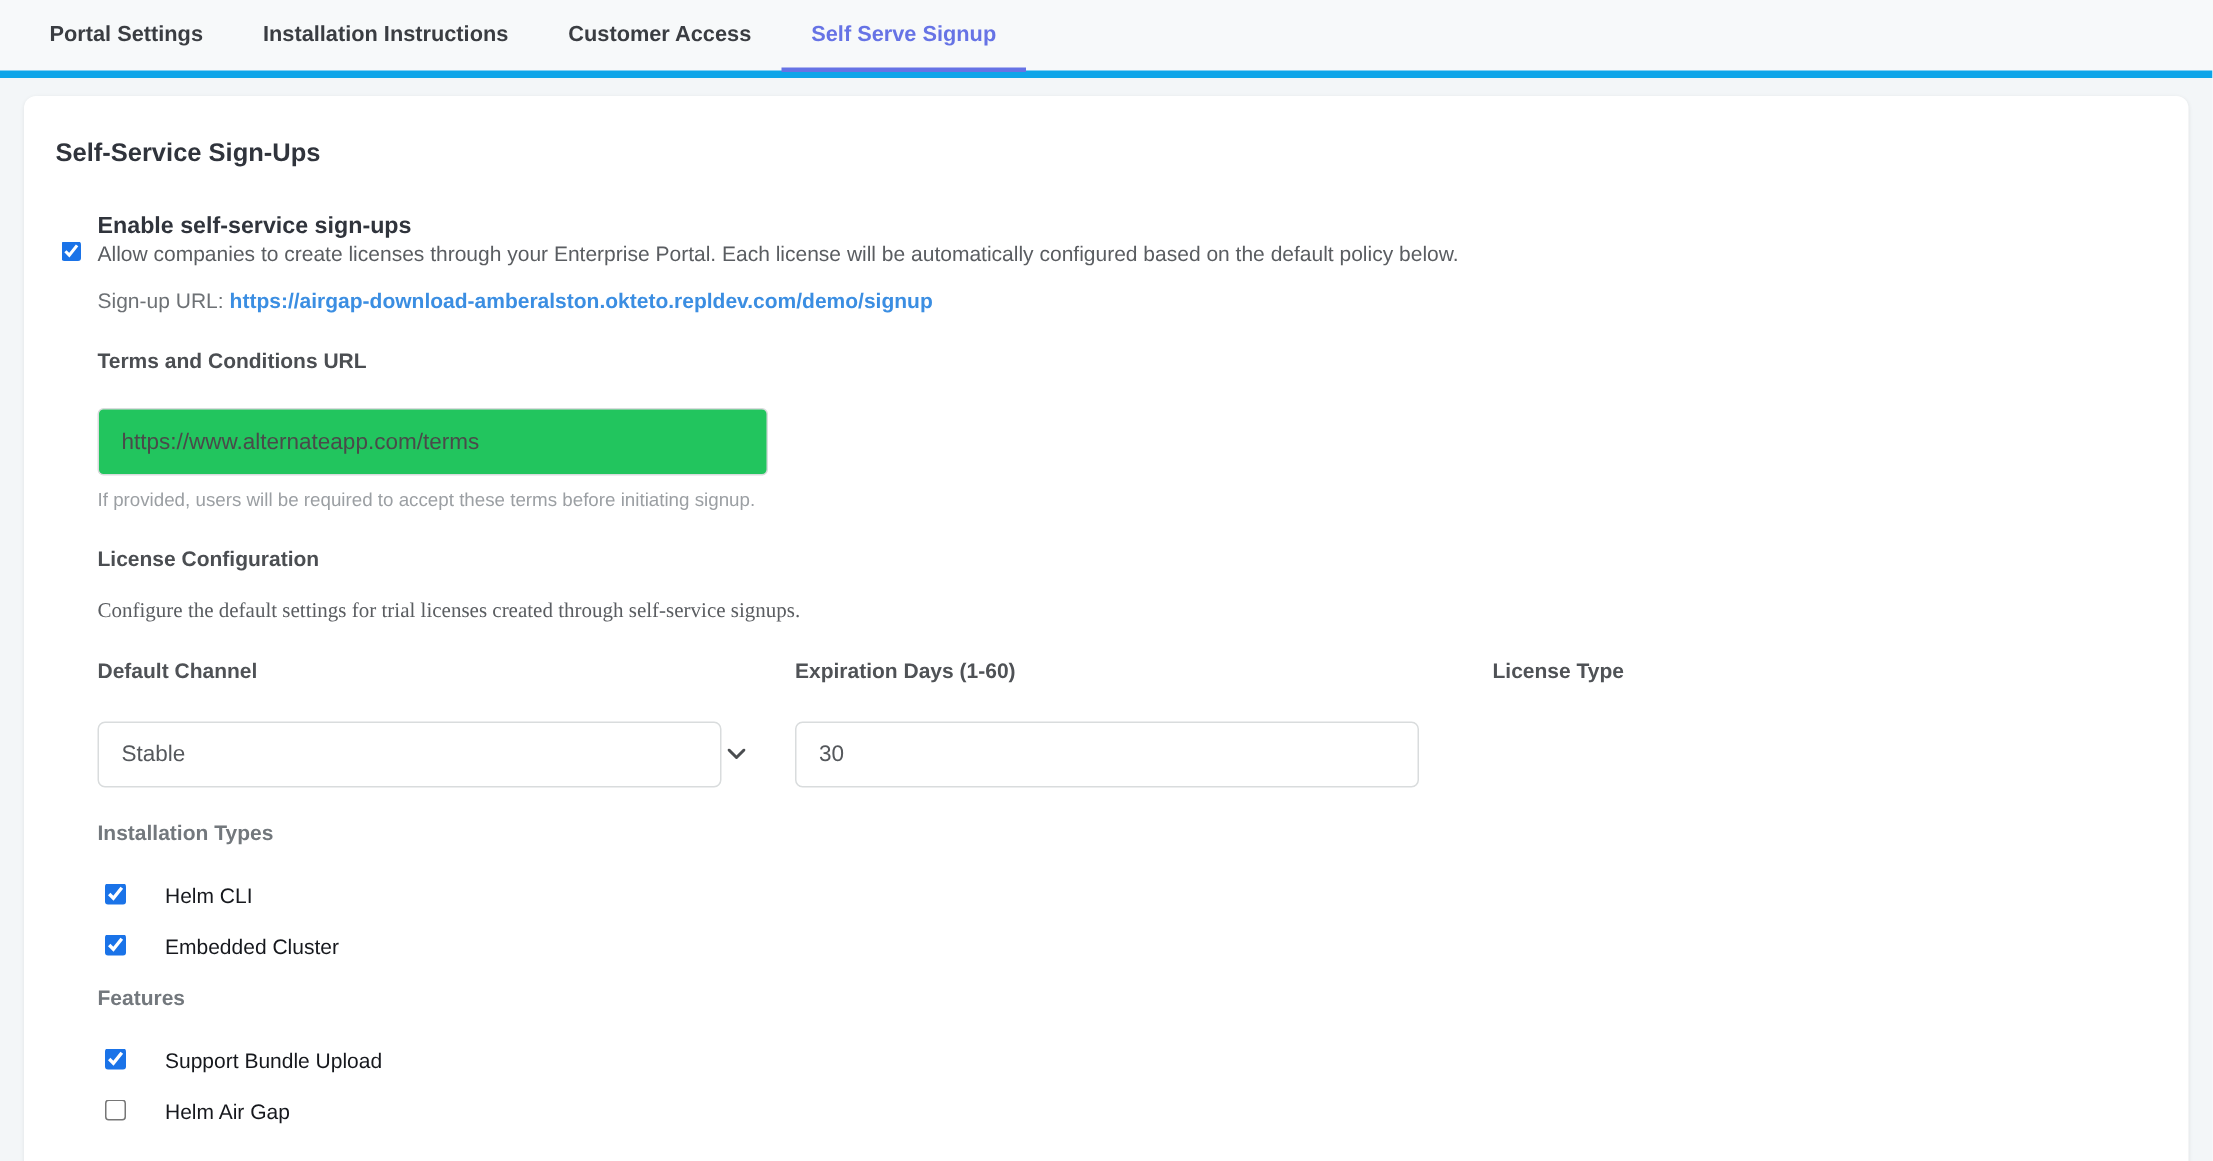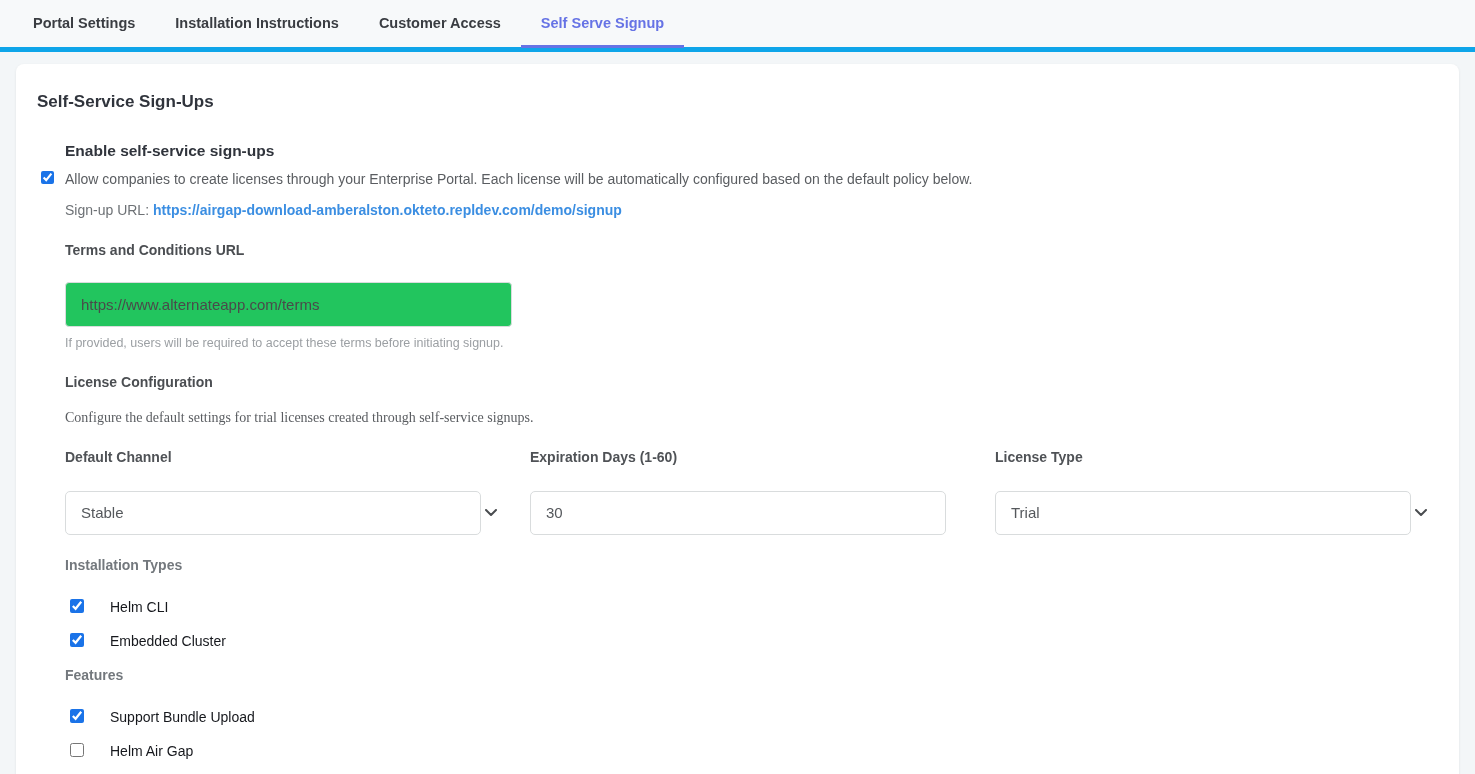--- a/index.html
+++ b/index.html
@@ -48,21 +48,20 @@
     color: #30343c;
   }
   .section { margin-left: 28px; }
   .enable-heading {
     margin-top: 30px;
     font-size: 15.5px;
     font-weight: 700;
     color: #30343c;
   }
   .check-desc-row {
-    margin-top: 10px;
     margin-left: -24px;
     display: flex;
     align-items: flex-start;
     gap: 11px;
   }
   .check-desc-row input[type="checkbox"] {
     width: 13px; height: 13px;
     margin-top: 1px;
     accent-color: #1a73e8;
     flex: none;
@@ -216,30 +215,20 @@
                 </svg>
             </span>
           </div>
         </div>
         <div class="col">
           <div class="col-label">Expiration Days (1-60)</div>
           <input type="text" class="num-input" value="30" style="">
         </div>
         <div class="col">
           <div class="col-label">License Type</div>
-          <div class="select-wrap">
-            <select class="select-control">
-              <option>Trial</option>
-            </select>
-            <span class="chevron">
-              <svg width="12" height="8" viewBox="0 0 12 8">
-                  <path d="M1 1l5 5 5-5" fill="none" stroke="currentColor" stroke-width="2" stroke-linecap="round" stroke-linejoin="round"></path>
-                </svg>
-            </span>
-          </div>
         </div>
       </div>
 
       <div class="group-label">Installation Types</div>
       <div class="opt-list">
         <div class="opt-row">
           <input type="checkbox" checked="" style="">
           <span class="opt-label">Helm CLI</span>
         </div>
         <div class="opt-row">

